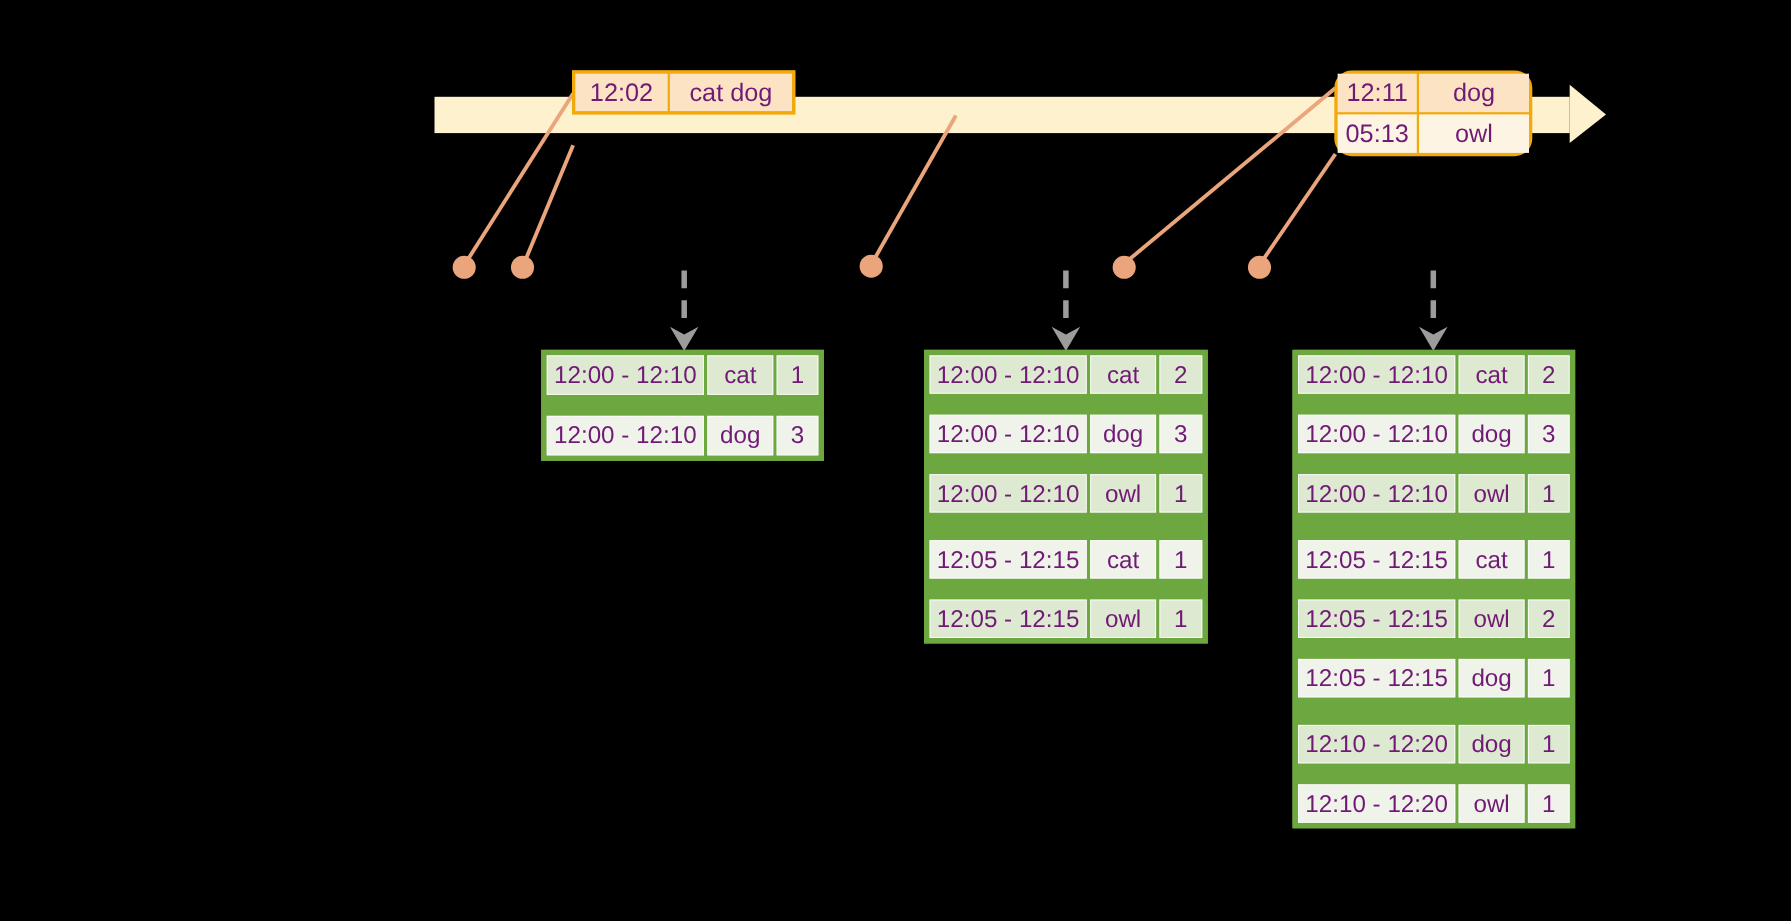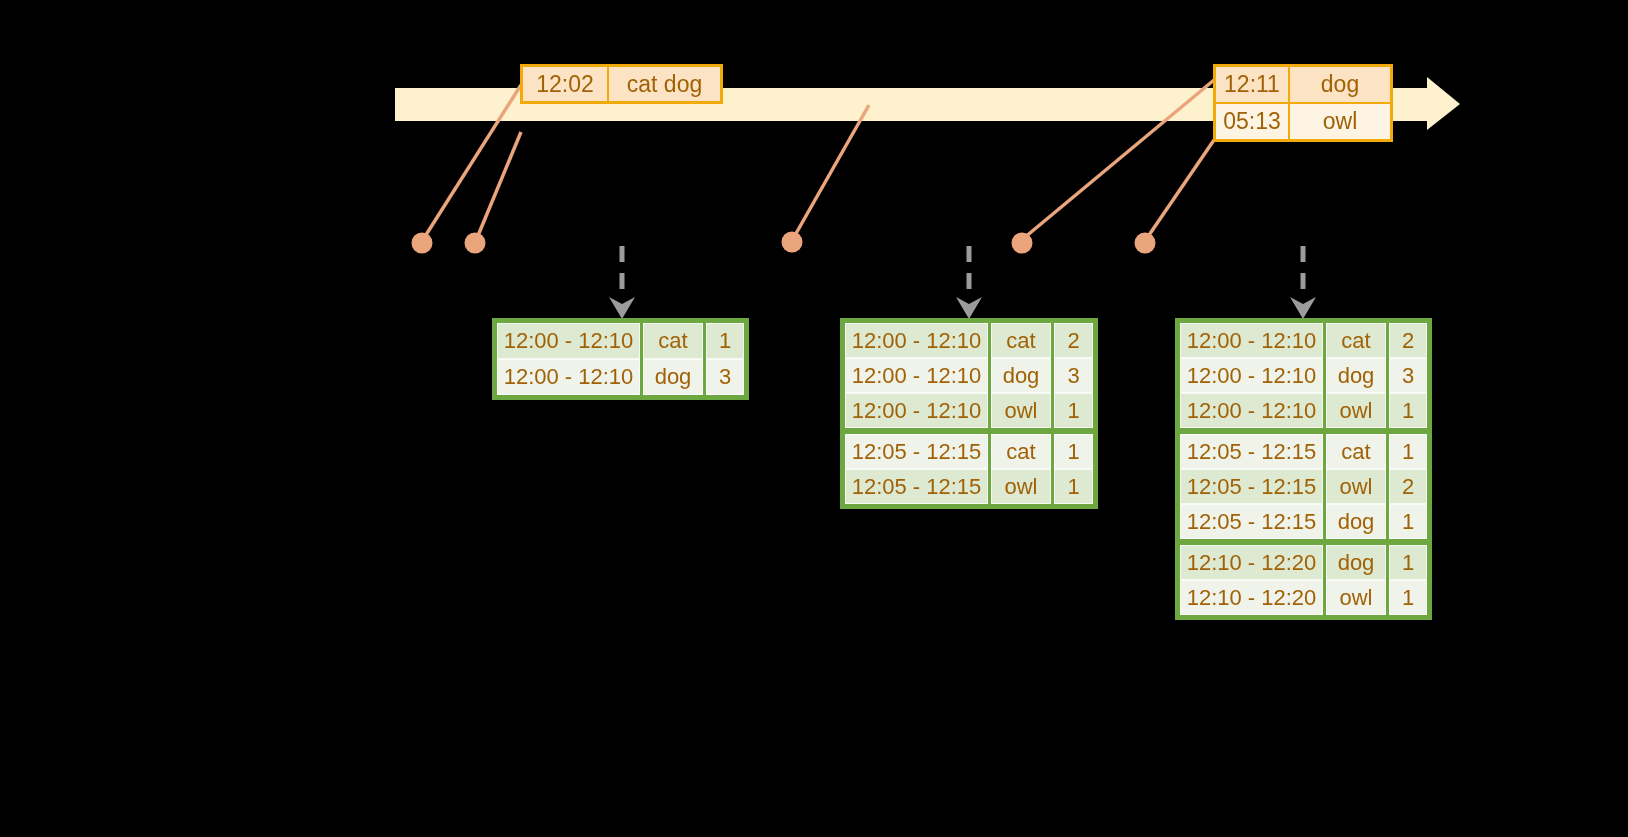--- a/index.html
+++ b/index.html
@@ -1,32 +1,32 @@
 <!DOCTYPE html>
 <html><head>
 <meta charset="utf-8">
 <style>
   html,body{margin:0;padding:0;background:#000;}
   #stage{position:relative;width:1628px;height:837px;background:#000;overflow:hidden;
-         font-family:"Liberation Sans", sans-serif;color:#a16207;}
+         font-family:"Liberation Sans", sans-serif;color:#701a75;}
   #overlay{position:absolute;left:0;top:0;z-index:1;}
 
   
   .etable{position:absolute;z-index:2;background:#f2a90a;border:3px solid #f2a90a;
           display:flex;flex-direction:column;gap:2px;box-sizing:border-box;}
   .erow{display:grid;grid-template-columns:84px 1fr;gap:2px;height:34px;}
   .t2 .erow{height:33px;grid-template-columns:82px 1fr;}
   .t3 .erow{grid-template-columns:72px 1fr;height:35px;}
   .ecell{background:#fdf4e4;display:flex;align-items:center;justify-content:center;
          font-size:23px;line-height:1;}
   .erow:first-child .ecell{background:#fbe3c4;}
 
   
   .gtable{position:absolute;z-index:2;background:#6ca83f;border:5px solid #6ca83f;
-          display:flex;flex-direction:column;gap:0;box-sizing:border-box;}
+          display:flex;flex-direction:column;gap:19px;box-sizing:border-box;}
   .grow{display:grid;grid-template-columns:143px 60px 1fr;gap:3px;height:35px;}
   .g1 .grow{height:36px;}
   .grow.group-start{margin-top:6px;}
   .gcell{background:#eff3ea;display:flex;align-items:center;justify-content:center;
          font-size:22px;line-height:1;outline:1px solid rgba(255,255,255,0.7);outline-offset:-1px;}
   .grow:nth-child(odd) .gcell{background:#dde9d0;}
 </style>
 </head>
 <body>
 
@@ -66,21 +66,21 @@
   </svg>
 
   <div class="etable t1" style="left:520px;top:64px;width:203px;">
     <div class="erow">
       <div class="ecell">12:02</div>
       <div class="ecell">cat dog</div>
     </div>
   </div>
 
 
-  <div class="etable t3" style="left:1213px;top:64px;width:180px;">
+  <div class="etable t3" style="left:1213px;top:64px;width:180px;border-radius:16px;">
     <div class="erow">
       <div class="ecell">12:11</div>
       <div class="ecell">dog</div>
     </div>
     <div class="erow">
       <div class="ecell">05:13</div>
       <div class="ecell">owl</div>
     </div>
   </div>
 

